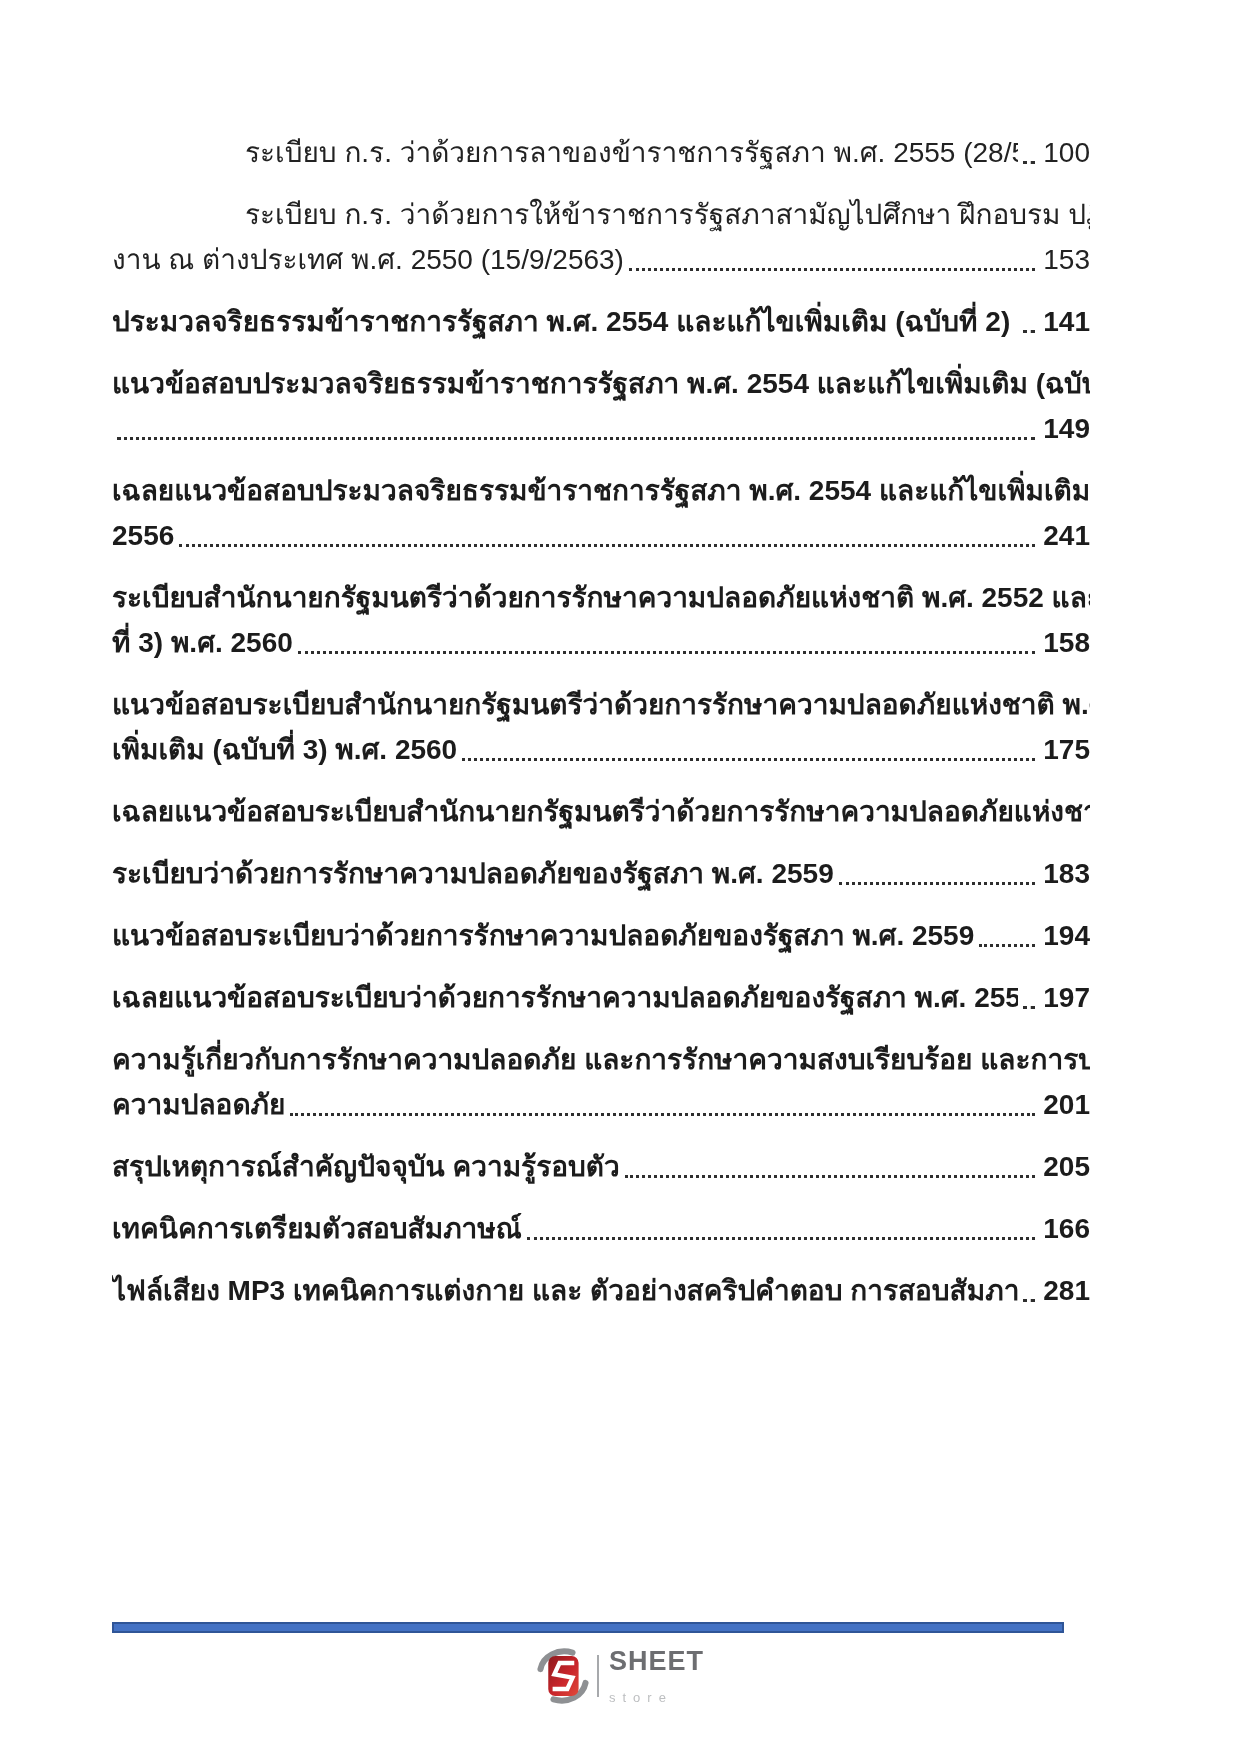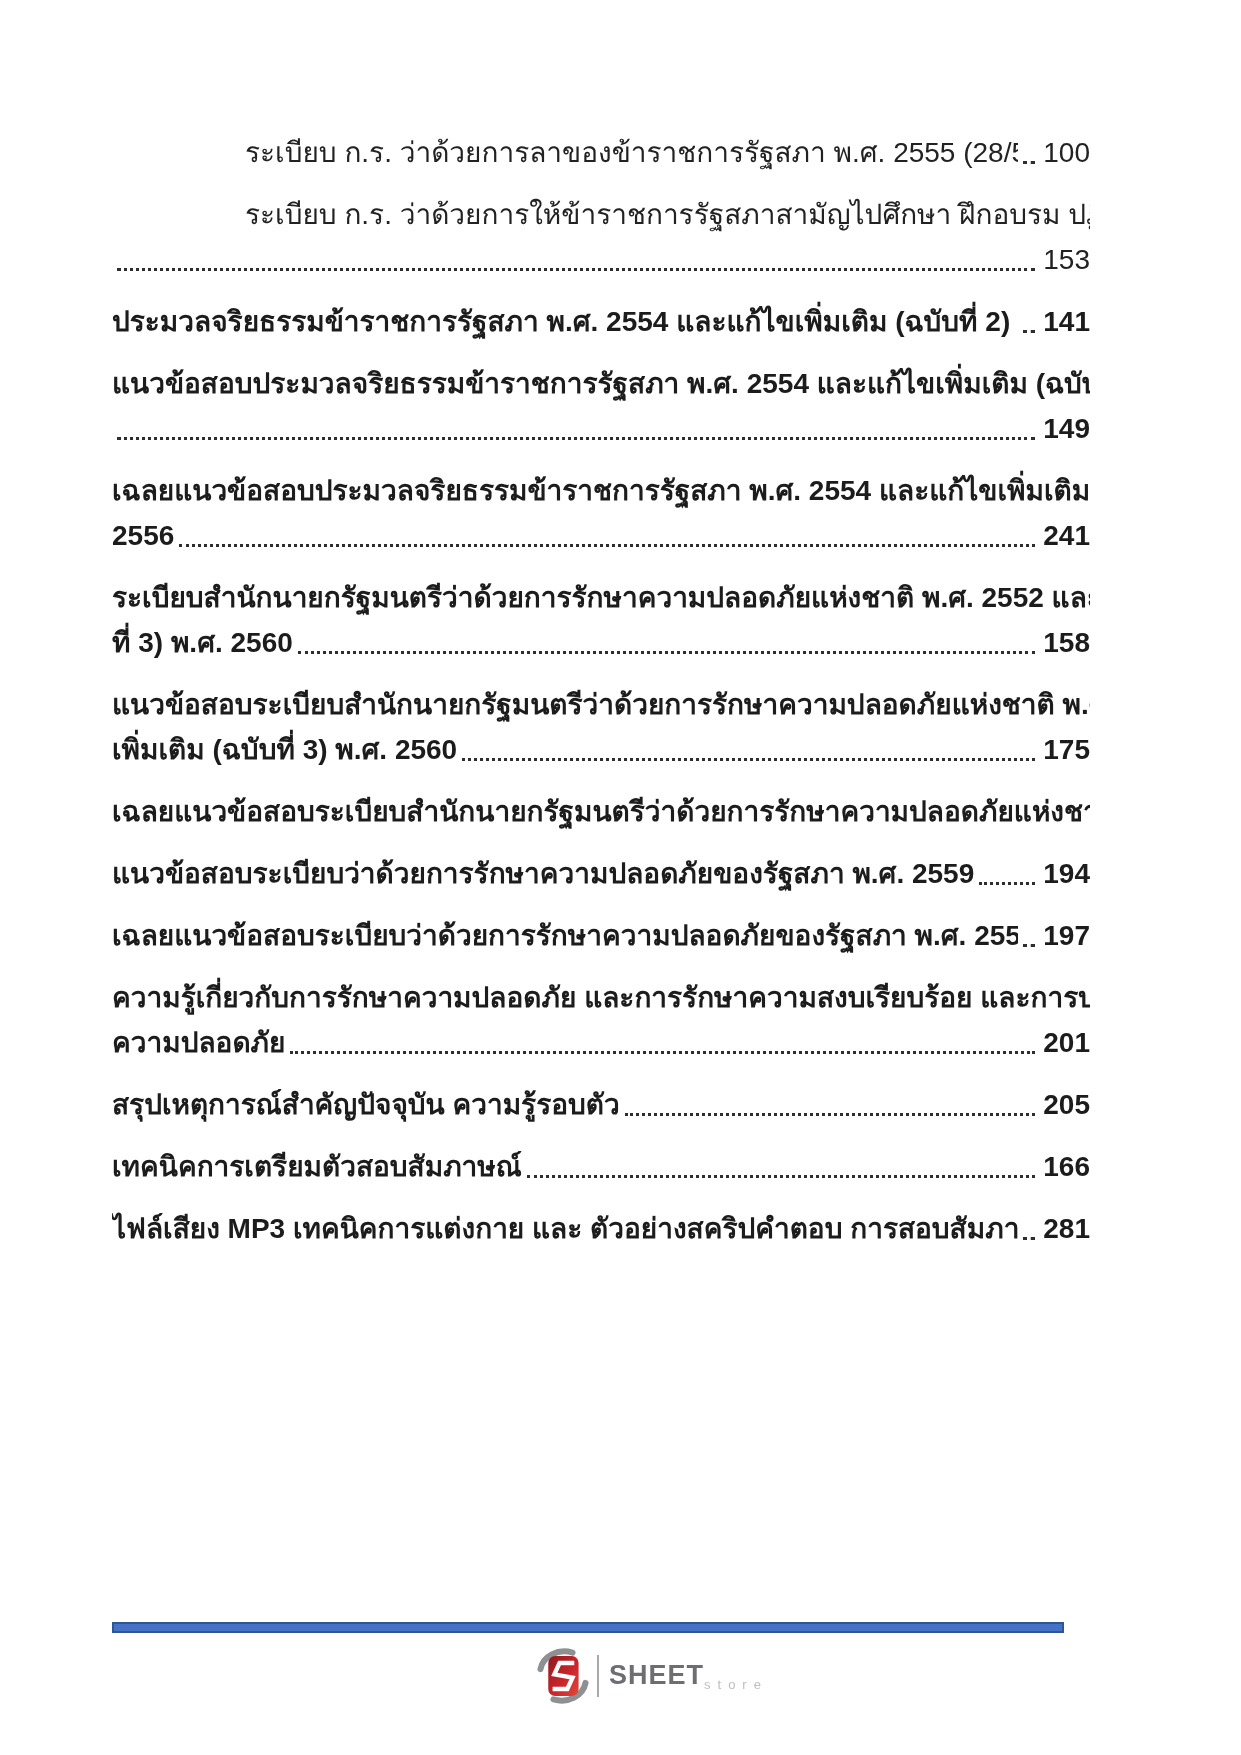--- a/index.html
+++ b/index.html
@@ -25,40 +25,41 @@
     align-self:flex-end;margin:0 8px 11px 5px;
   }
   .pg{white-space:nowrap;line-height:45px;flex:0 0 auto;text-align:center;}
   
   .bar{
     position:absolute;left:112px;top:1622px;width:948px;height:7px;
     background:var(--bar);border:2px solid var(--barBorder);
   }
   .brand{position:absolute;left:537px;top:1647px;display:flex;align-items:center;height:58px;}
   .vline{width:2px;height:42px;background:#A7A9AC;margin:0 10px 0 8px;flex:0 0 auto;}
-  .wordmark{display:flex;flex-direction:row;}
+  .wordmark{display:flex;flex-direction:column;}
   .wm-main{font-size:27px;font-weight:700;color:var(--wm);letter-spacing:1px;line-height:1;}
   .wm-sub{font-size:13px;color:var(--wmSub);letter-spacing:7px;line-height:1;margin-top:16px;}
 </style>
 </head>
 <body style="--bar: #4472C4; --barBorder: #2F5597; --wm: #6D6E71; --wmSub: #BCBEC0;">
 
 <main class="toc">
     <section class="toc-entry regular">
       <div class="row indent">
         <span class="t">ระเบียบ ก.ร. ว่าด้วยการลาของข้าราชการรัฐสภา พ.ศ. 2555 (28/5/2563)</span>
         <span class="leader"></span>
         <span class="pg">100</span>
       </div>
     </section>
     <section class="toc-entry regular">
       <div class="row indent">
         <span class="t">ระเบียบ ก.ร. ว่าด้วยการให้ข้าราชการรัฐสภาสามัญไปศึกษา ฝึกอบรม ปฏิบัติการวิจัย และดู</span>
       </div>
       <div class="row">
+        <span class="t">งาน ณ ต่างประเทศ พ.ศ. 2550 (15/9/2563)</span>
         <span class="leader"></span>
         <span class="pg">153</span>
       </div>
     </section>
     <section class="toc-entry">
       <div class="row">
         <span class="t">ประมวลจริยธรรมข้าราชการรัฐสภา พ.ศ. 2554 และแก้ไขเพิ่มเติม (ฉบับที่ 2) พ.ศ. 2556</span>
         <span class="leader"></span>
         <span class="pg">141</span>
       </div>
@@ -99,20 +100,27 @@
       </div>
       <div class="row">
         <span class="t">เพิ่มเติม (ฉบับที่ 3) พ.ศ. 2560</span>
         <span class="leader"></span>
         <span class="pg">175</span>
       </div>
     </section>
     <section class="toc-entry">
       <div class="row">
         <span class="t">เฉลยแนวข้อสอบระเบียบสำนักนายกรัฐมนตรีว่าด้วยการรักษาความปลอดภัยแห่งชาติ พ.ศ. 2552 และ</span>
+      </div>
+    </section>
+    <section class="toc-entry">
+      <div class="row">
+        <span class="t">ระเบียบว่าด้วยการรักษาความปลอดภัยของรัฐสภา พ.ศ. 2559</span>
+        <span class="leader"></span>
+        <span class="pg">183</span>
       </div>
     </section>
     <section class="toc-entry">
       <div class="row">
         <span class="t">แนวข้อสอบระเบียบว่าด้วยการรักษาความปลอดภัยของรัฐสภา พ.ศ. 2559</span>
         <span class="leader"></span>
         <span class="pg">194</span>
       </div>
     </section>
     <section class="toc-entry">

